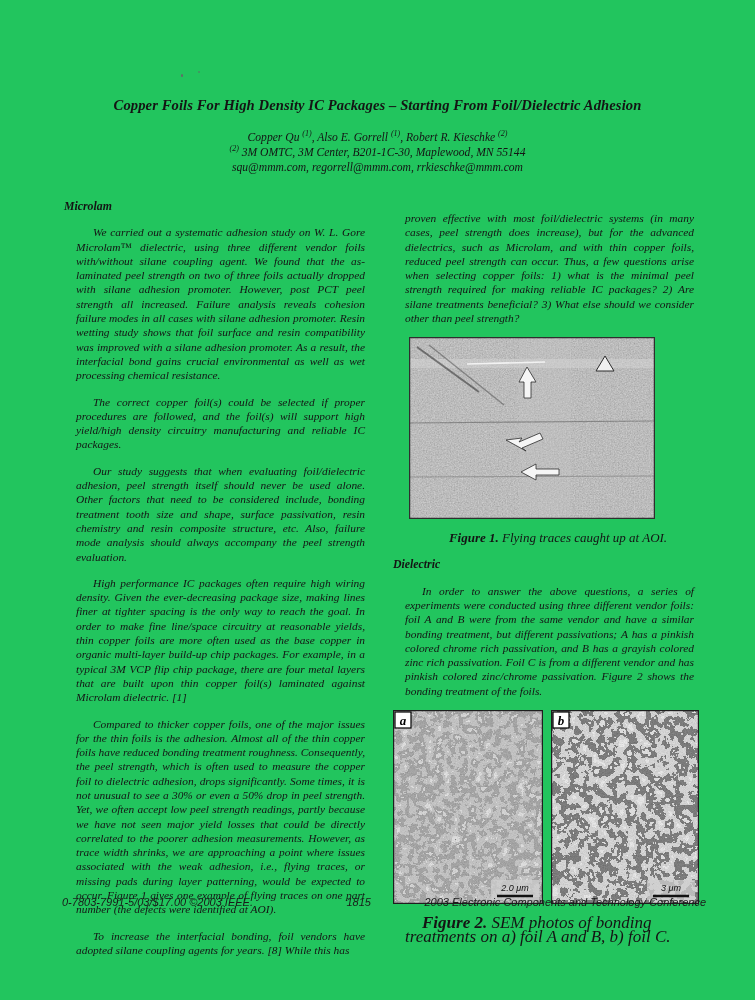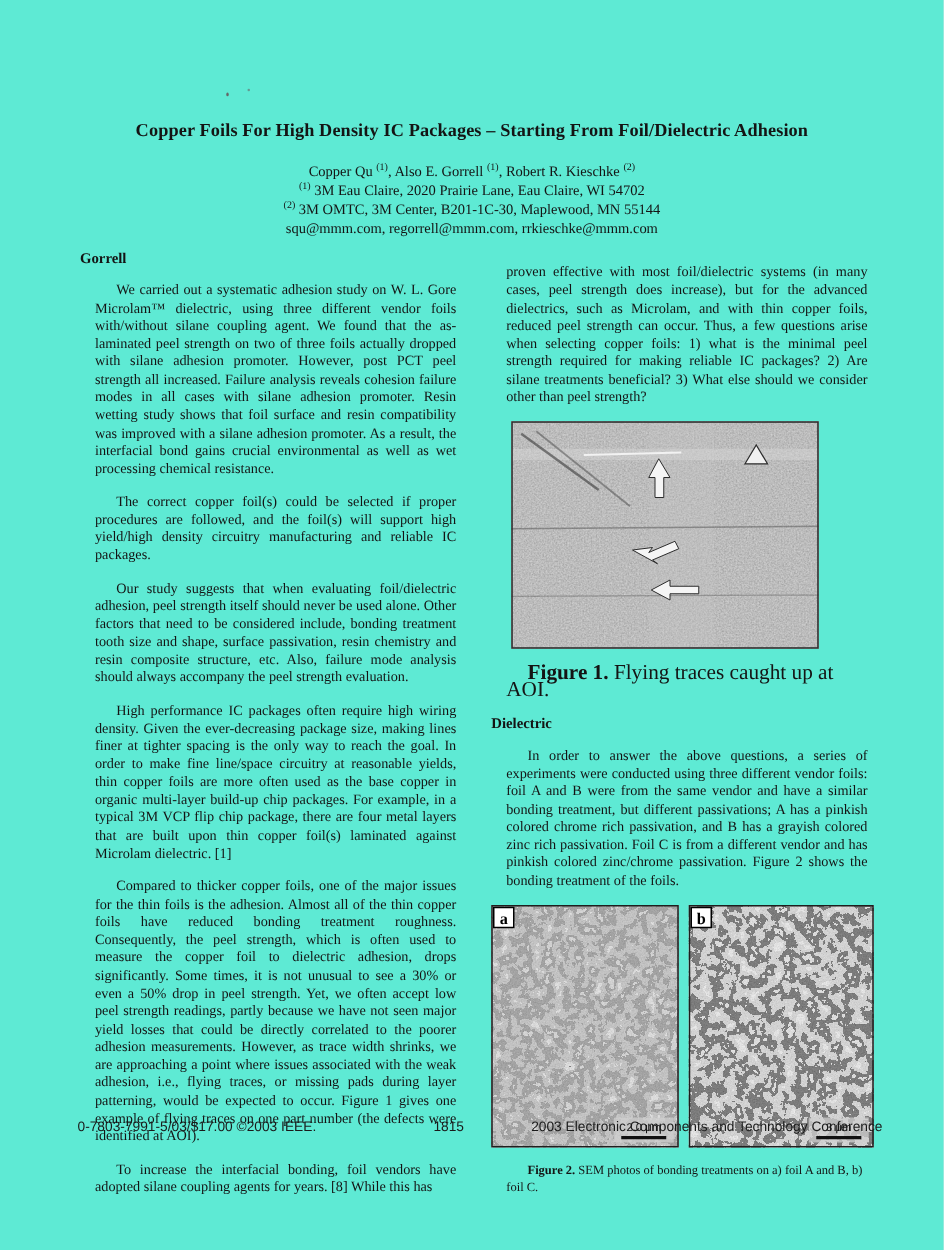--- a/index.html
+++ b/index.html
@@ -1,19 +1,20 @@
 <!DOCTYPE html>
 <html><head>
 <meta charset="utf-8">
 <style>
   html,body{margin:0;padding:0;background:#e8e8e6;}
   .page{
     position:relative; width:755px; height:1000px; margin:0 auto;
-    background:#5eead4; color:#141414; overflow:hidden;
+    background:#22c55e; color:#141414; overflow:hidden;
     font-family:"Liberation Serif", serif;
+    font-style:italic;
   }
   .speck{position:absolute;background:#666;border-radius:50%;}
 
   .title{
     position:absolute; top:97px; left:0; width:100%;
     text-align:center; font-weight:bold; font-size:14.6px; letter-spacing:.1px;
   }
   .authors{
     position:absolute; top:130px; left:0; width:100%;
     text-align:center; font-size:11.6px; line-height:15px;
@@ -25,25 +26,25 @@
     display:flex; gap:16px;
   }
   .col{width:313px; font-size:11.4px; line-height:14.3px; text-align:justify;}
   .col h2{font-size:11.8px; font-weight:bold; margin:7px 0 1px 0; text-align:left;}
   .col h2.first{margin-top:0;}
   .col p{margin:12px; text-indent:17px;}
   .col p.noindent{text-indent:0;}
 
   .fig1wrap{margin:5px 0 0 16px; width:246px;}
   .fig1wrap svg{display:block;}
-  .figcap{margin:8px 0 0 14px; text-align:left; text-indent:0; font-size:17px; line-height:14px;}
+  .figcap{margin:8px 0 0 14px; text-align:center; text-indent:0; font-size:13px; line-height:14px;}
   .figcap b{font-weight:bold;}
   .fig2wrap{margin:5px 0 0 0; display:flex; gap:8px;}
   .fig2wrap svg{display:block;}
-  .figcap2{margin:9px 0 0 0; text-align:left; text-indent:0; font-size:10px; line-height:14px;}
+  .figcap2{margin:9px 0 0 0; text-align:left; text-indent:0; font-size:17px; line-height:14px;}
 
   .footer{
     position:absolute; left:62px; top:896px; width:644px;
     display:flex; align-items:baseline;
     font-family:"Liberation Sans", sans-serif; font-size:11px; color:#1a1a1a;
   }
   .footer .f-left{flex:0 0 auto;}
   .footer .f-mid{flex:1 1 auto; text-align:center; padding-left:40px;}
   .footer .f-right{flex:0 0 auto;}
 </style>
@@ -94,29 +95,28 @@
 
 <div class="page">
 
   <div class="speck" style="left:181px;top:74px;width:2px;height:3px;"></div>
   <div class="speck" style="left:198px;top:71px;width:2px;height:2px;opacity:.6"></div>
 
   <div class="title">Copper Foils For High Density IC Packages – Starting From Foil/Dielectric Adhesion</div>
 
   <div class="authors">
     <div><span>Copper Qu </span><sup>(1)</sup><span>, Also E. Gorrell </span><sup>(1)</sup><span>, Robert R. Kieschke </span><sup>(2)</sup></div>
-    <div><sup>(1)</sup><span> 3M Eau Claire, 2020 Prairie Lane, Eau Claire, WI 54702</span></div>
     <div><sup>(2)</sup><span> 3M OMTC, 3M Center, B201-1C-30, Maplewood, MN 55144</span></div>
     <div>squ@mmm.com, regorrell@mmm.com, rrkieschke@mmm.com</div>
   </div>
 
   <div class="columns">
 
     <div class="col">
-      <h2 class="first">Gorrell</h2>
+      <h2 class="first">Microlam</h2>
       <p>We carried out a systematic adhesion study on W. L. Gore Microlam™ dielectric, using three different vendor foils with/without silane coupling agent. We found that the as-laminated peel strength on two of three foils actually dropped with silane adhesion promoter. However, post PCT peel strength all increased. Failure analysis reveals cohesion failure modes in all cases with silane adhesion promoter. Resin wetting study shows that foil surface and resin compatibility was improved with a silane adhesion promoter. As a result, the interfacial bond gains crucial environmental as well as wet processing chemical resistance.</p>
       <p>The correct copper foil(s) could be selected if proper procedures are followed, and the foil(s) will support high yield/high density circuitry manufacturing and reliable IC packages.</p>
       <p>Our study suggests that when evaluating foil/dielectric adhesion, peel strength itself should never be used alone. Other factors that need to be considered include, bonding treatment tooth size and shape, surface passivation, resin chemistry and resin composite structure, etc. Also, failure mode analysis should always accompany the peel strength evaluation.</p>
       <p>High performance IC packages often require high wiring density. Given the ever-decreasing package size, making lines finer at tighter spacing is the only way to reach the goal. In order to make fine line/space circuitry at reasonable yields, thin copper foils are more often used as the base copper in organic multi-layer build-up chip packages. For example, in a typical 3M VCP flip chip package, there are four metal layers that are built upon thin copper foil(s) laminated against Microlam dielectric. [1]</p>
       <p>Compared to thicker copper foils, one of the major issues for the thin foils is the adhesion. Almost all of the thin copper foils have reduced bonding treatment roughness. Consequently, the peel strength, which is often used to measure the copper foil to dielectric adhesion, drops significantly. Some times, it is not unusual to see a 30% or even a 50% drop in peel strength. Yet, we often accept low peel strength readings, partly because we have not seen major yield losses that could be directly correlated to the poorer adhesion measurements. However, as trace width shrinks, we are approaching a point where issues associated with the weak adhesion, i.e., flying traces, or missing pads during layer patterning, would be expected to occur. Figure 1 gives one example of flying traces on one part number (the defects were identified at AOI).</p>
       <p>To increase the interfacial bonding, foil vendors have adopted silane coupling agents for years. [8] While this has</p>
     </div>
 
     <div class="col">
       <p class="noindent">proven effective with most foil/dielectric systems (in many cases, peel strength does increase), but for the advanced dielectrics, such as Microlam, and with thin copper foils, reduced peel strength can occur. Thus, a few questions arise when selecting copper foils: 1) what is the minimal peel strength required for making reliable IC packages? 2) Are silane treatments beneficial? 3) What else should we consider other than peel strength?</p>

